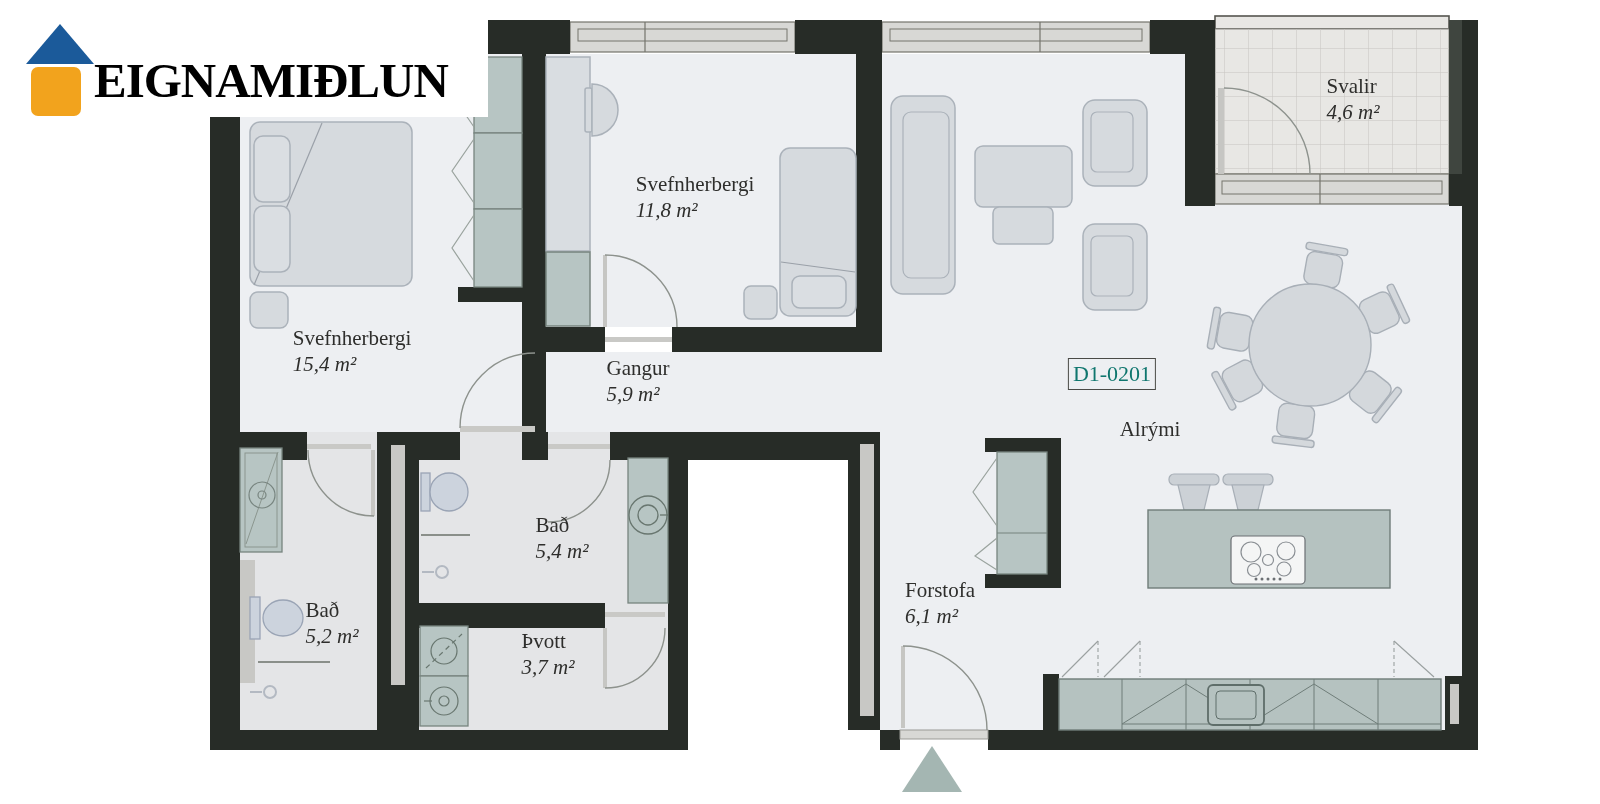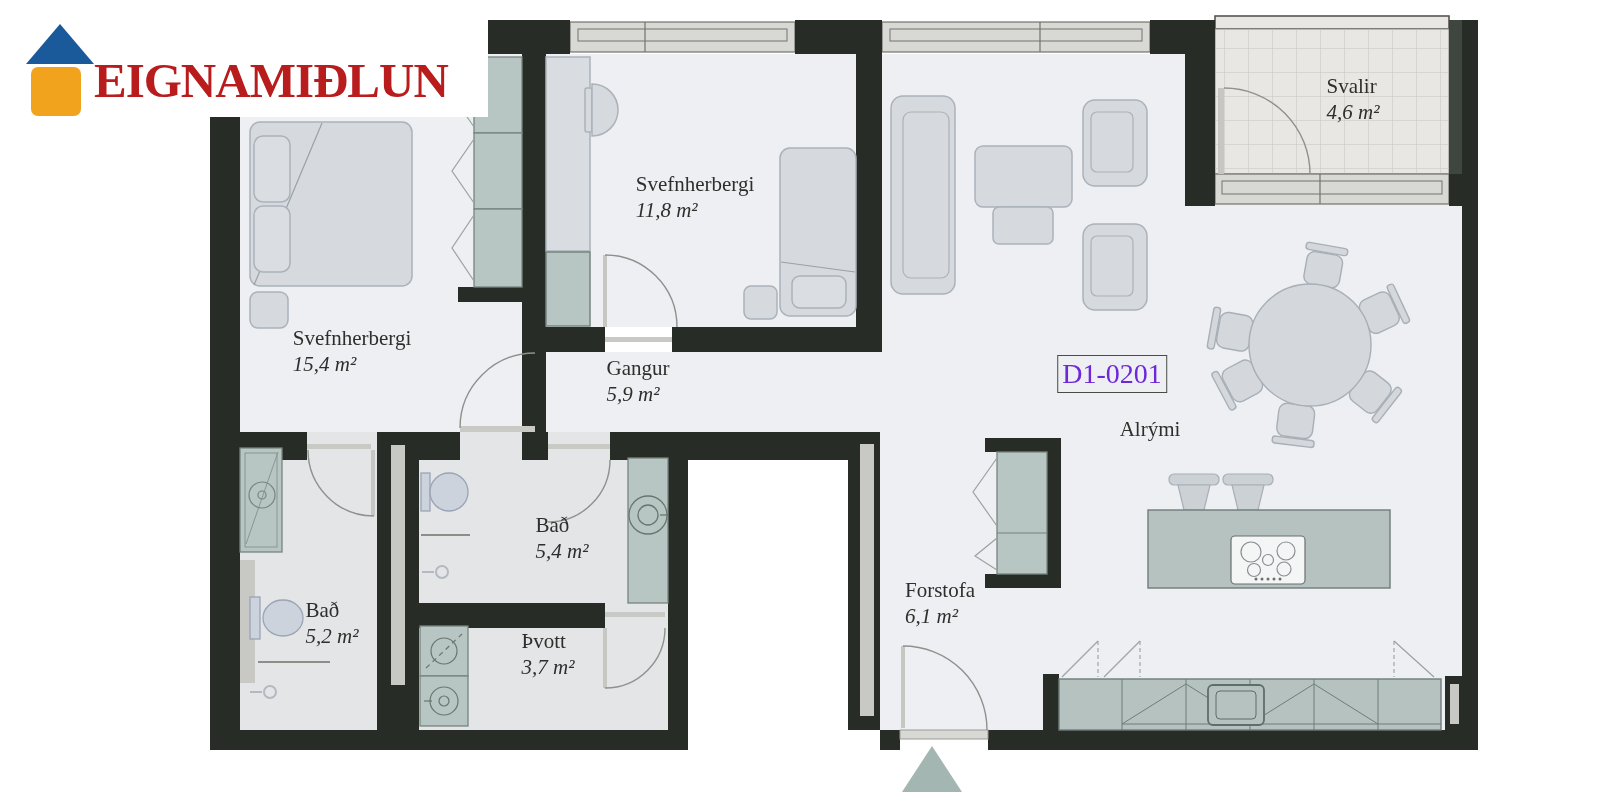--- a/index.html
+++ b/index.html
@@ -3,25 +3,25 @@
 <meta charset="utf-8">
 <style>
   html,body{margin:0;padding:0;background:#ffffff;}
   .stage{position:relative;width:1600px;height:804px;background:#ffffff;overflow:hidden;
          font-family:"Liberation Serif","DejaVu Serif",serif;}
   .plan-svg{position:absolute;left:0;top:0;}
   .room-label{position:absolute;transform:translate(-50%,-50%);text-align:left;
               color:#2e2e2c;font-size:21px;line-height:1.22;white-space:nowrap;z-index:5;}
   .room-label .area{display:block;font-style:italic;}
   .unit-badge{position:absolute;transform:translate(-50%,-50%);border:1.6px solid #4a4a46;
-              background:#edeff2;padding:2px 4px;font-size:28px;color:#6d28d9;z-index:5;}
+              background:#edeff2;padding:2px 4px;font-size:22px;color:#0f766e;z-index:5;}
   .logo{position:absolute;left:0;top:0;width:488px;height:117px;background:#ffffff;z-index:10;}
   .logo-mark{position:absolute;left:24px;top:20px;}
   .logo-text{position:absolute;left:94px;top:56px;font-size:49px;font-weight:bold;
-             color:#b91c1c;letter-spacing:-1px;line-height:1;}
+             color:#000000;letter-spacing:-1px;line-height:1;}
 </style>
 </head>
 <body>
 
 <div class="stage">
 
 <svg class="plan-svg" width="1600" height="804" viewBox="0 0 1600 804">
   <defs>
     <pattern id="tiles" width="24" height="24" patternUnits="userSpaceOnUse">
       <path d="M24 0 H0 V24" fill="none" stroke="#c6c4bf" stroke-width="1"></path>

